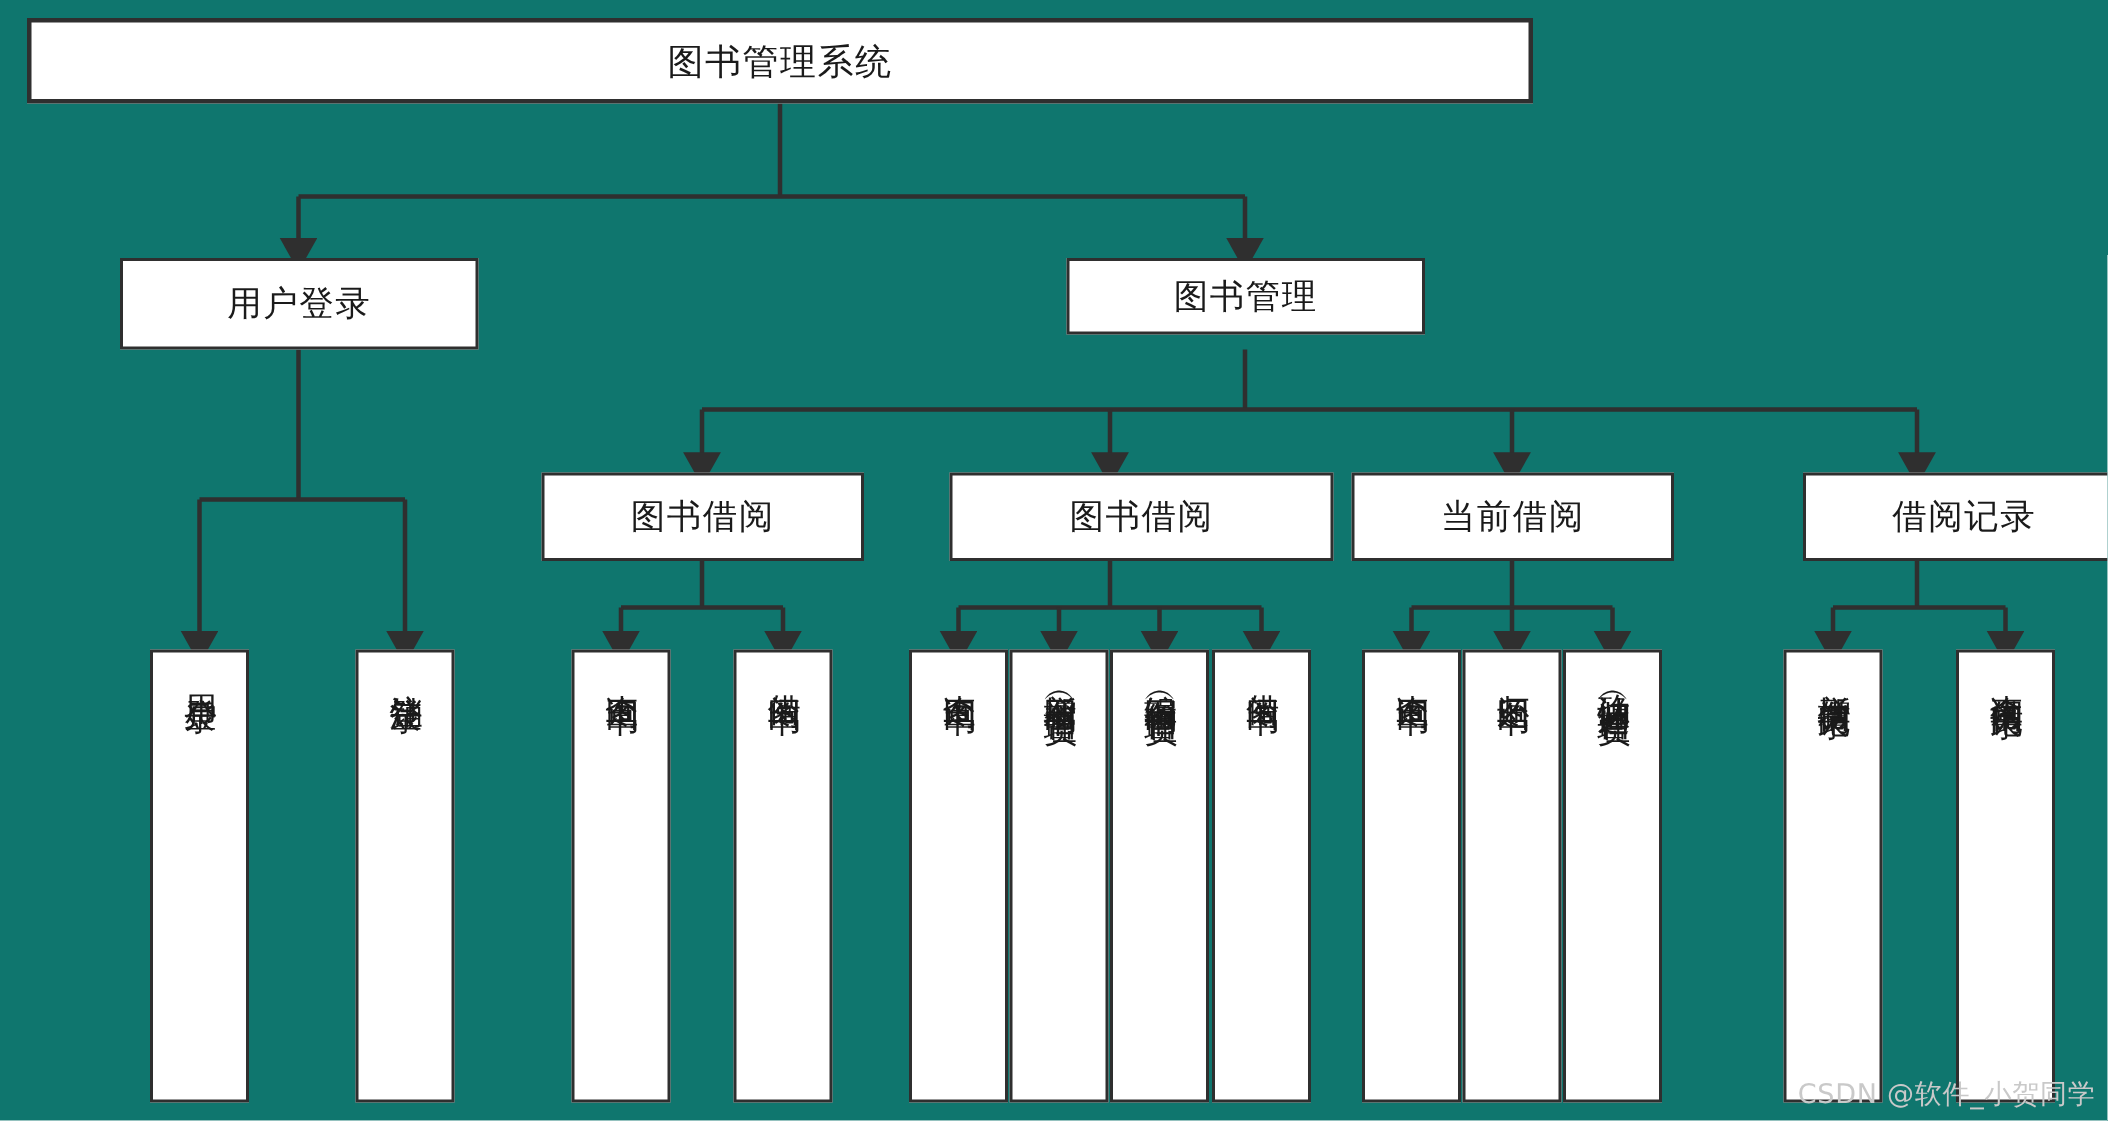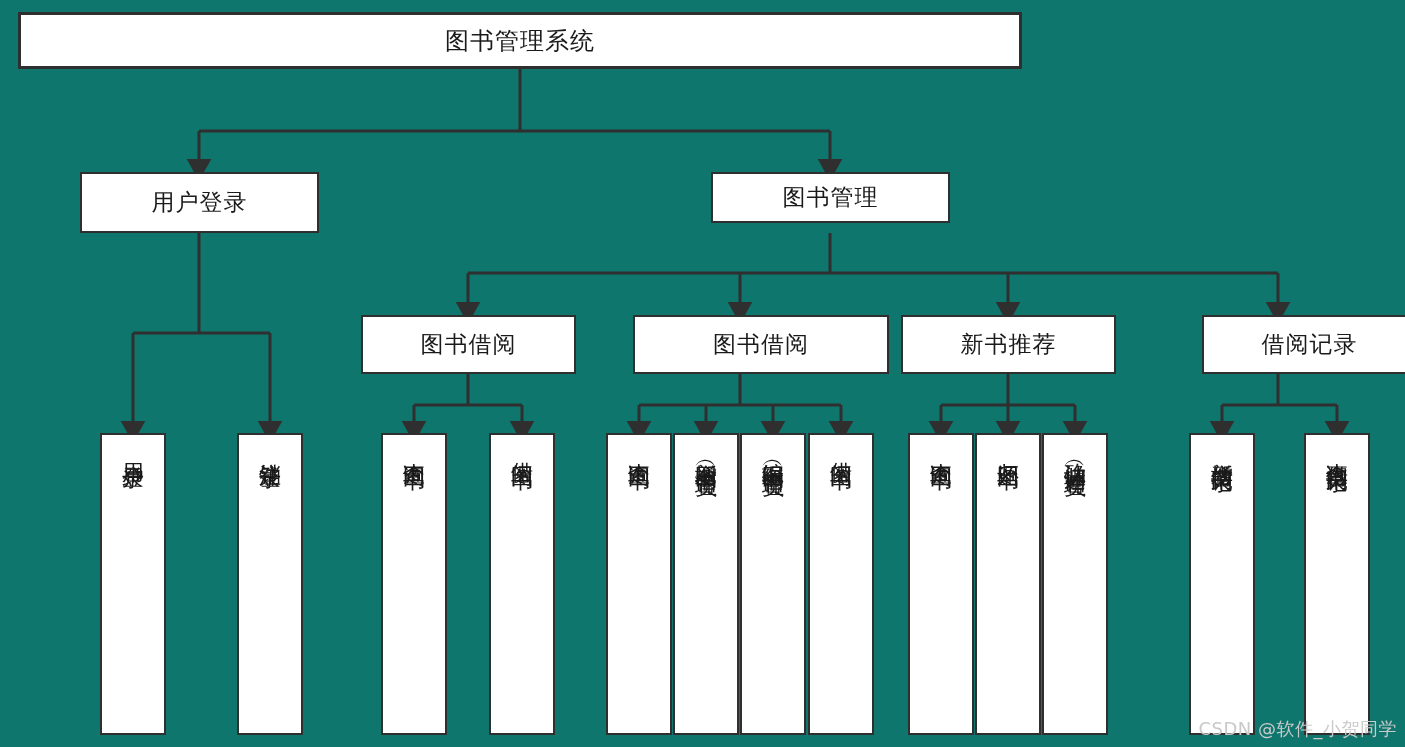--- a/index.html
+++ b/index.html
@@ -138,21 +138,21 @@
 
   <div class="node horiz" style="left:361px; top:315px; width:215px; height:59px;">
     <span>图书借阅</span>
   </div>
 
   <div class="node horiz" style="left:633px; top:315px; width:256px; height:59px;">
     <span>图书借阅</span>
   </div>
 
   <div class="node horiz" style="left:901px; top:315px; width:215px; height:59px;">
-    <span>新书推荐</span>
+    <span>当前借阅</span>
   </div>
 
   <div class="node horiz" style="left:1202px; top:315px; width:215px; height:59px;">
     <span>借阅记录</span>
   </div>
 
   <div class="node vert" style="left:100px; top:433px; width:66px; height:302px;">
     <span class="vlabel">用户登录</span>
   </div>
 

